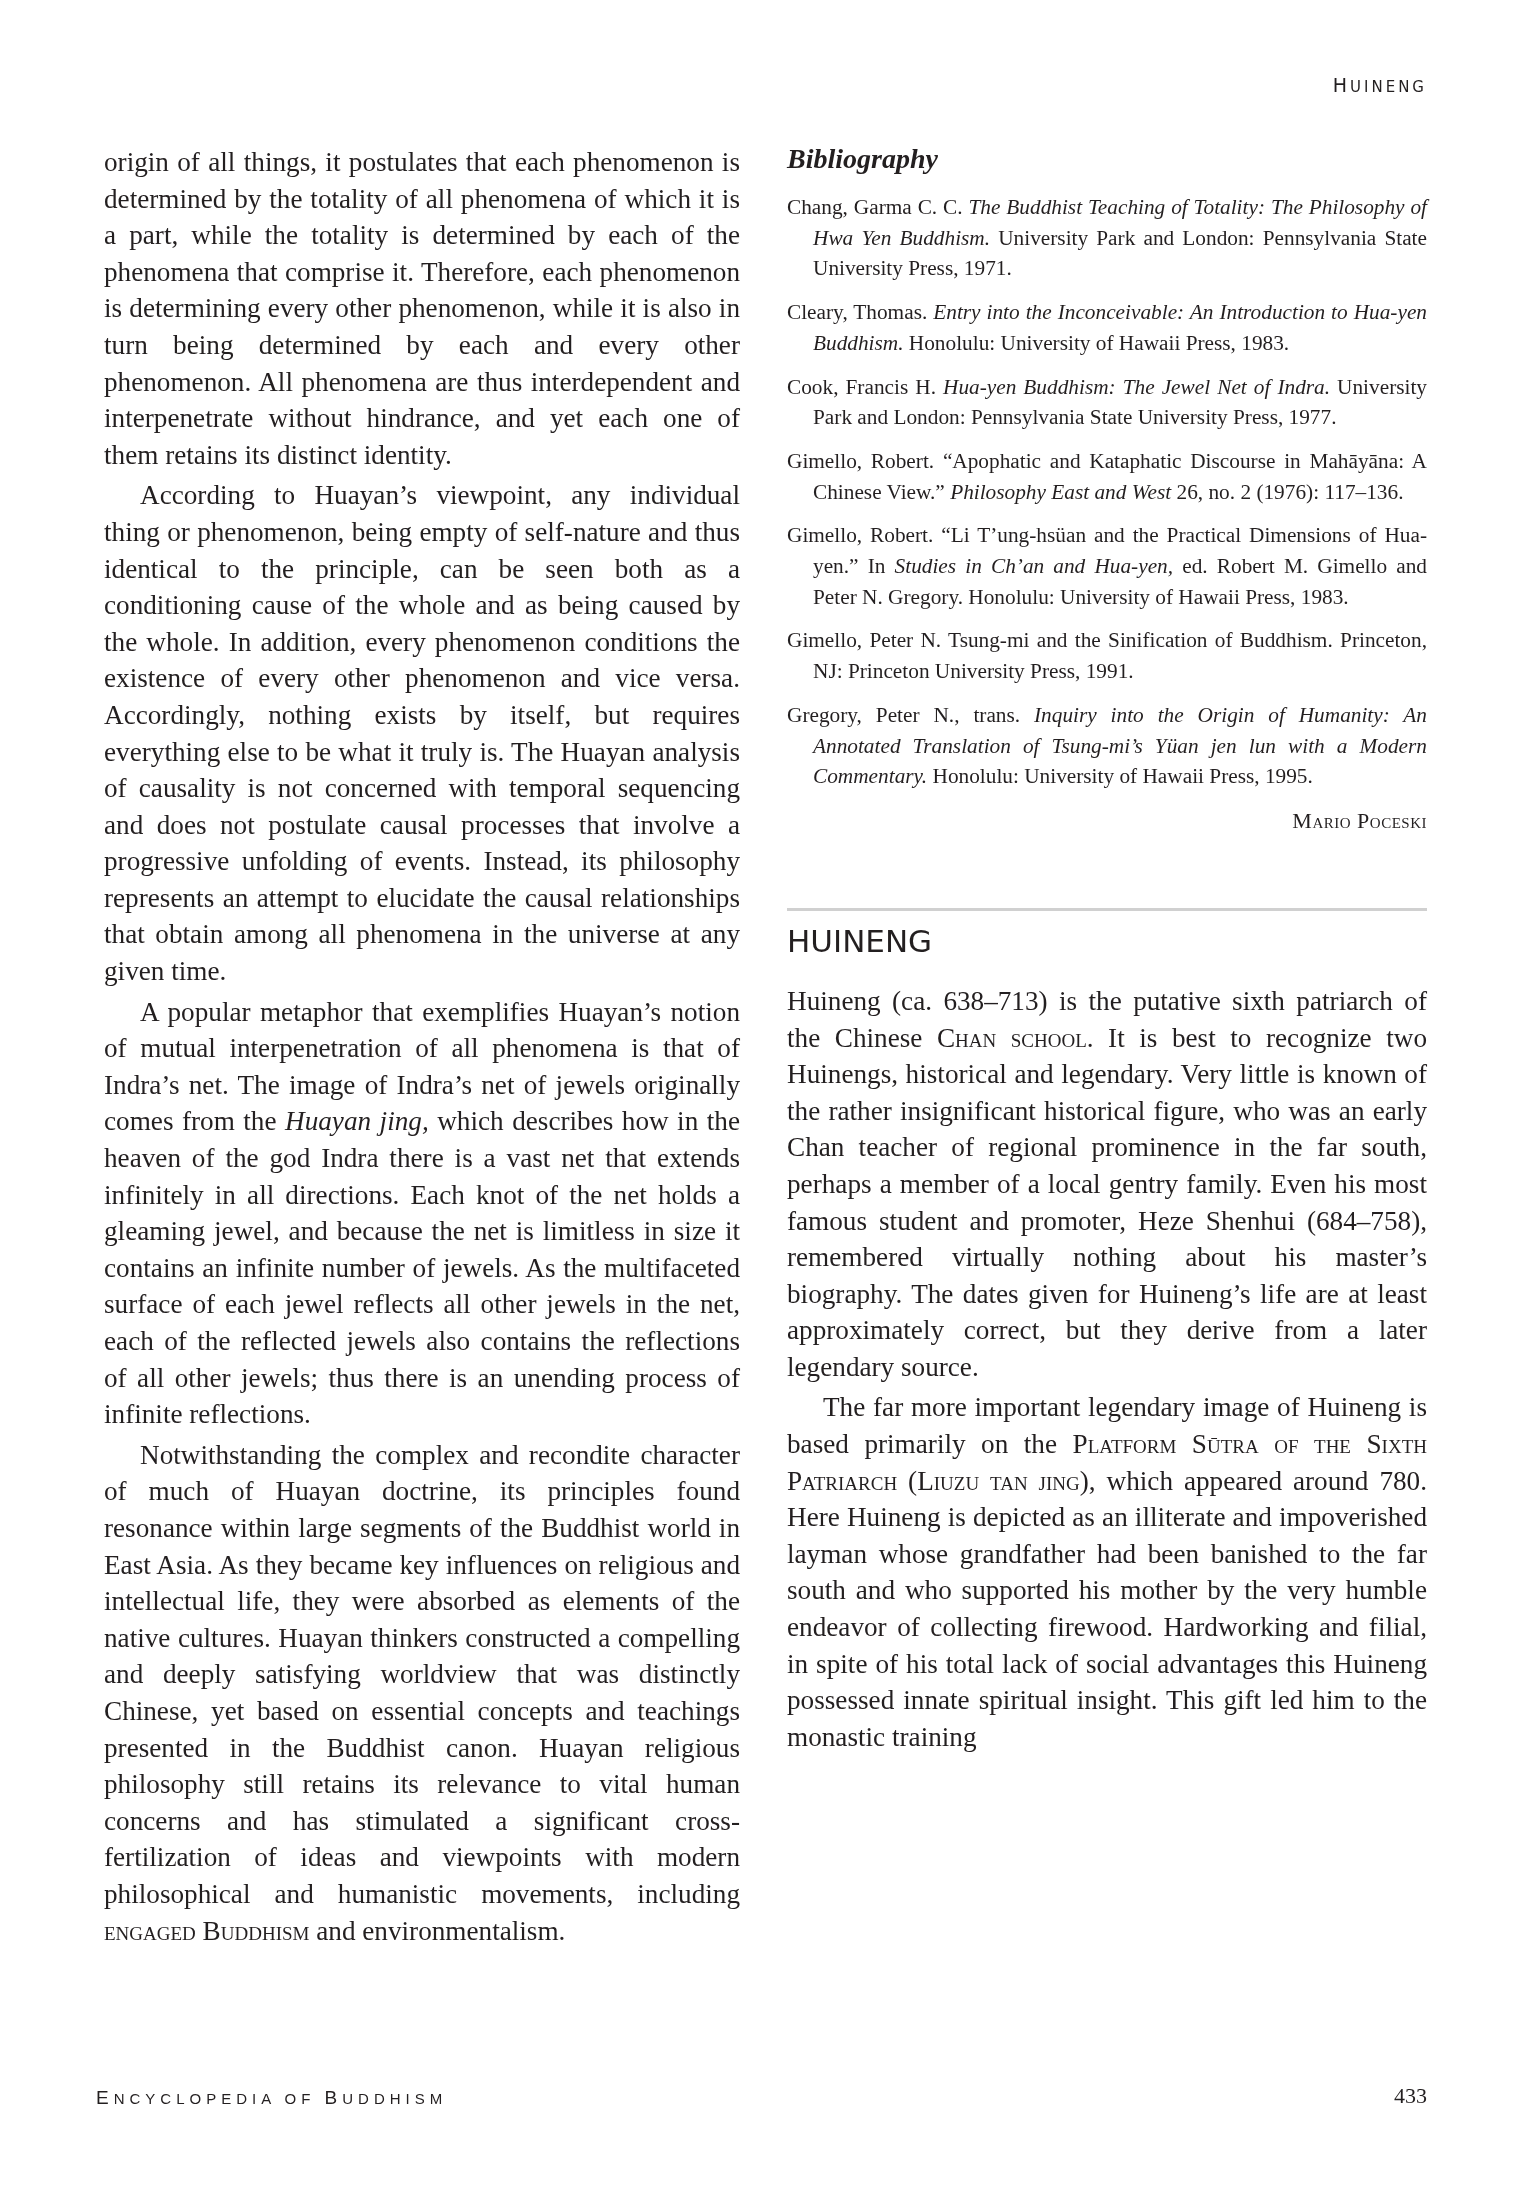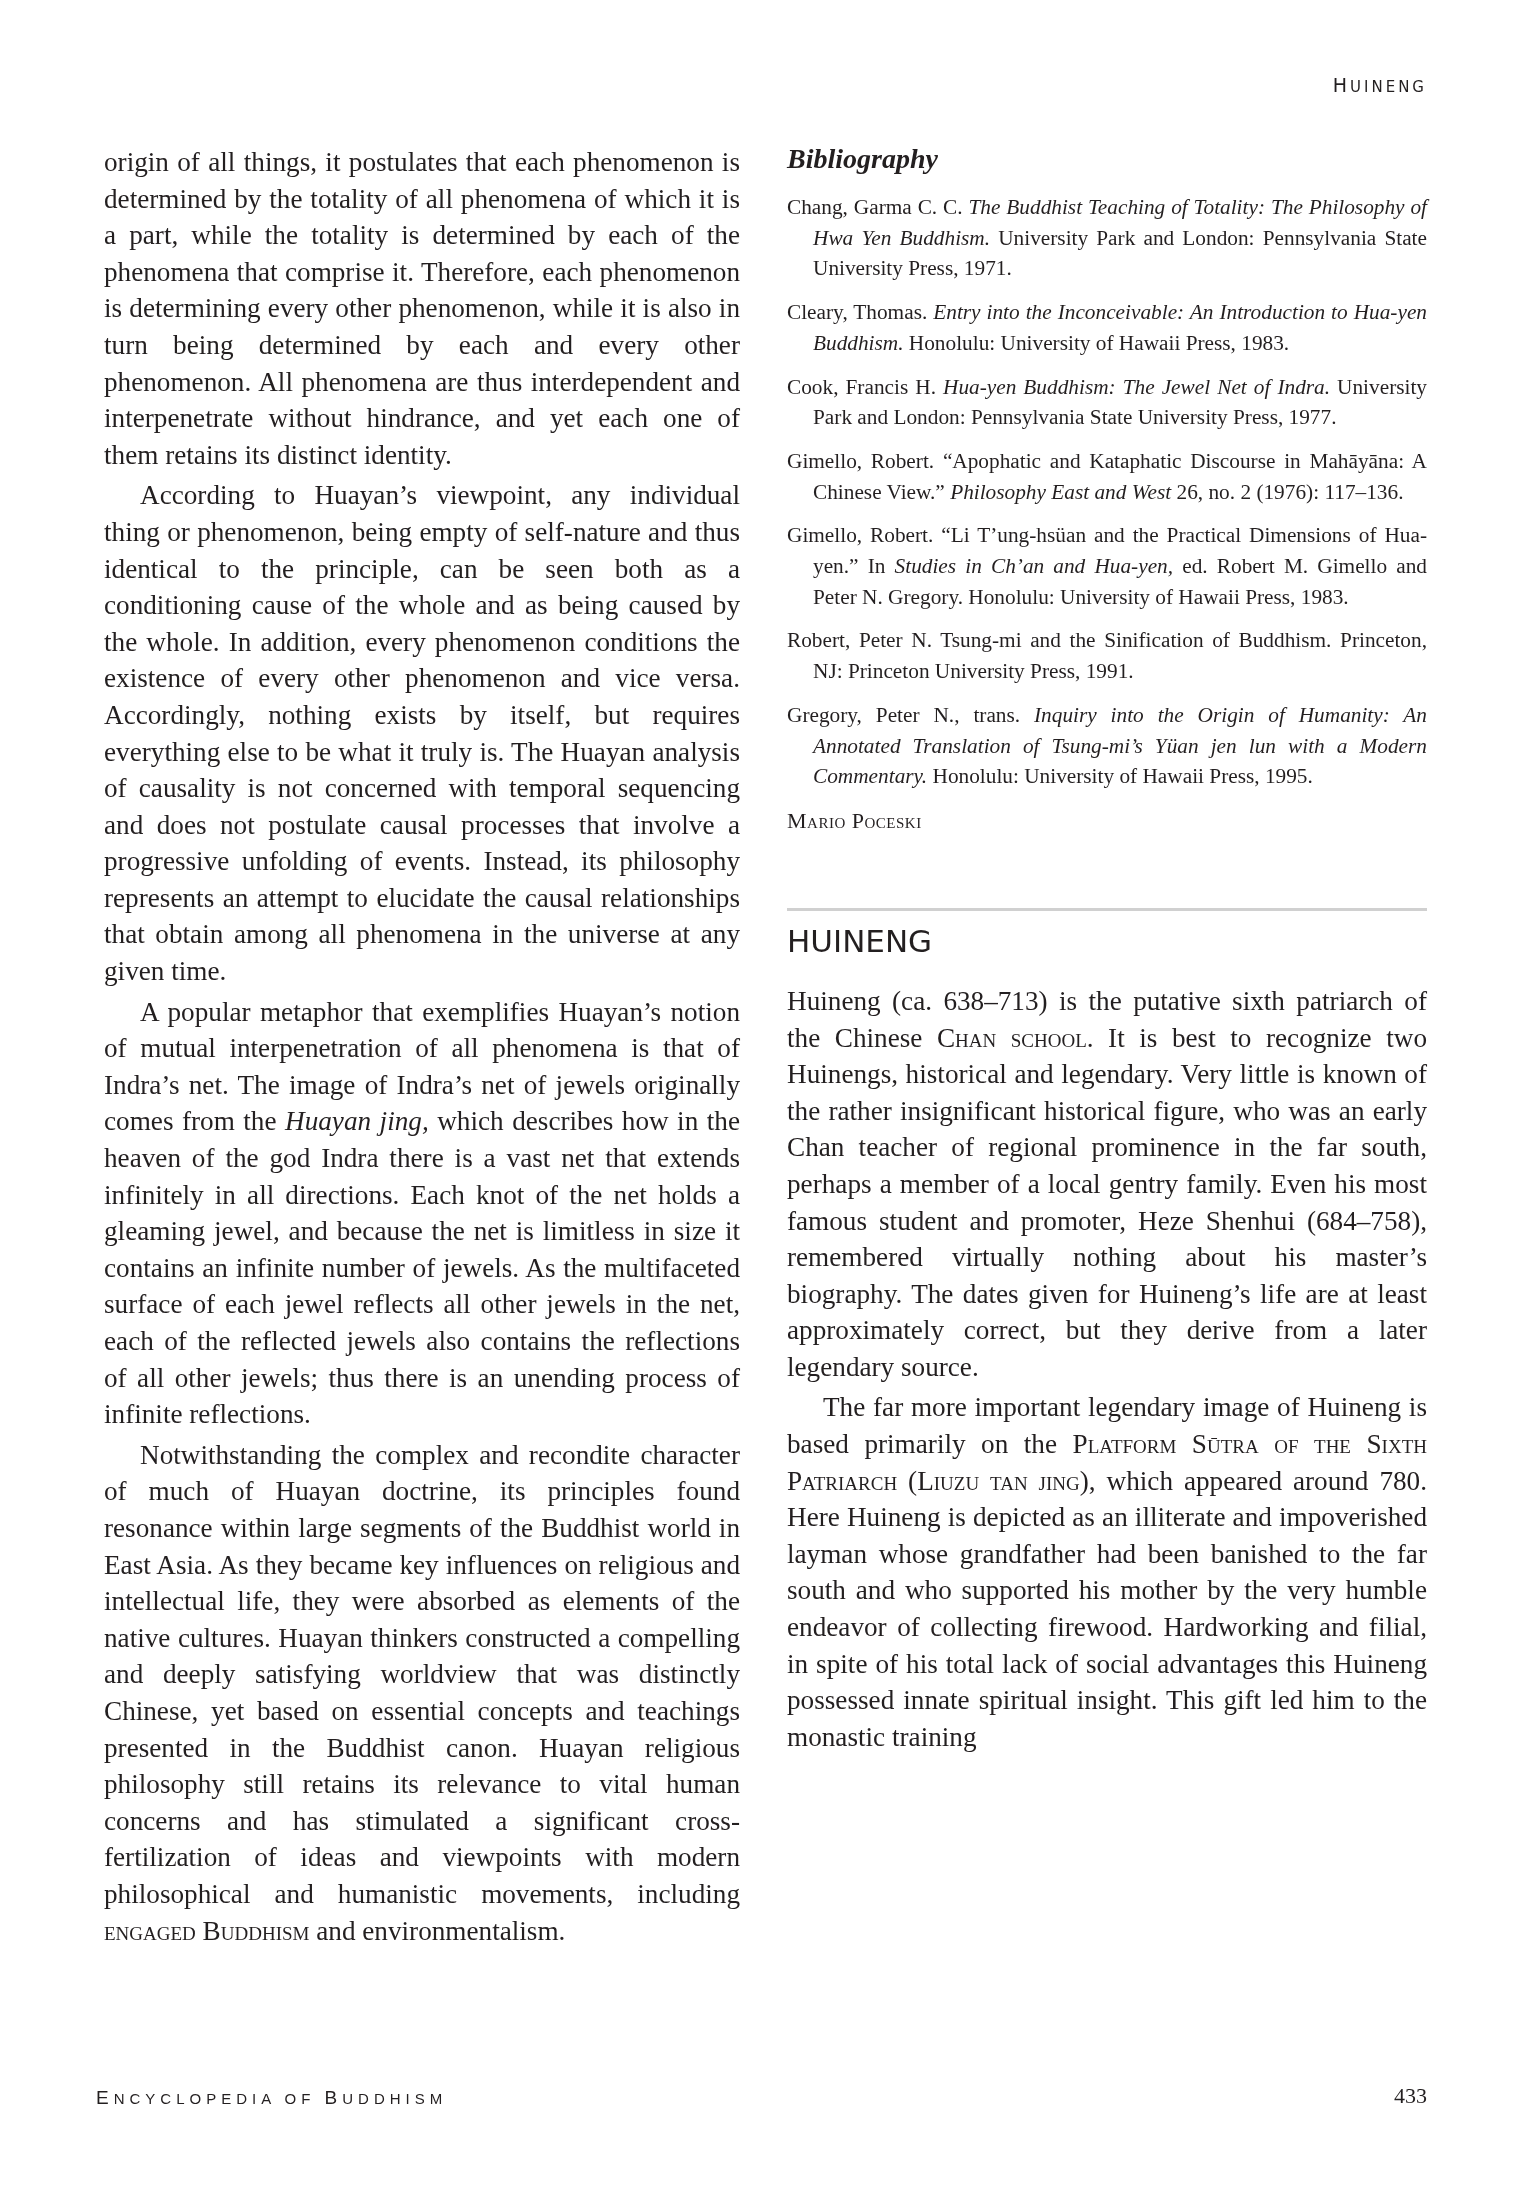--- a/index.html
+++ b/index.html
@@ -29,21 +29,21 @@
   .bib-title {
     font-style: italic; font-weight: bold; font-size: 28px;
     margin: 0 0 18px 0; line-height: 30px;
   }
   .bib-entry {
     font-size: 21.3px; line-height: 30.7px;
     padding-left: 26px; text-indent: -26px;
     margin: 0 0 13px 0; text-align: justify;
   }
   .signature {
-    text-align: left; font-size: 22px; font-variant: small-caps;
+    text-align: right; font-size: 22px; font-variant: small-caps;
     margin: 16px 0 0 0; letter-spacing: 0.5px;
   }
   .entry-rule {
     height: 3px; background: #d0d0d0; margin: 74px 0 10px 0;
   }
   .entry-heading {
     font-family: "DejaVu Sans", "Liberation Sans", sans-serif;
     font-size: 31px; font-weight: normal; letter-spacing: 0px;
     margin: 0 0 22px 0; line-height: 40px;
   }
@@ -73,21 +73,21 @@
 
 <div class="col col-right">
   <div>
     <p class="bib-title">Bibliography</p>
     <div id="bib-entries">
         <p class="bib-entry"><span>Chang, Garma C. C. </span><span style="font-style: italic;">The Buddhist Teaching of Totality: The Phi­losophy of Hwa Yen Buddhism.</span><span> University Park and London: Pennsylvania State University Press, 1971.</span></p>
         <p class="bib-entry"><span>Cleary, Thomas. </span><span style="font-style: italic;">Entry into the Inconceivable: An Introduction to Hua-yen Buddhism.</span><span> Honolulu: University of Hawaii Press, 1983.</span></p>
         <p class="bib-entry"><span>Cook, Francis H. </span><span style="font-style: italic;">Hua-yen Buddhism: The Jewel Net of Indra.</span><span> University Park and London: Pennsylvania State University Press, 1977.</span></p>
         <p class="bib-entry"><span>Gimello, Robert. “Apophatic and Kataphatic Discourse in Ma­hāyāna: A Chinese View.” </span><span style="font-style: italic;">Philosophy East and West</span><span> 26, no. 2 (1976): 117–136.</span></p>
         <p class="bib-entry"><span>Gimello, Robert. “Li T’ung-hsüan and the Practical Dimensions of Hua-yen.” In </span><span style="font-style: italic;">Studies in Ch’an and Hua-yen,</span><span> ed. Robert M. Gimello and Peter N. Gregory. Honolulu: University of Hawaii Press, 1983.</span></p>
-        <p class="bib-entry"><span>Robert, Peter N. </span><span style="">Tsung-mi and the Sinification of Buddhism.</span><span> Princeton, NJ: Princeton University Press, 1991.</span></p>
+        <p class="bib-entry"><span>Gimello, Peter N. </span><span style="">Tsung-mi and the Sinification of Buddhism.</span><span> Princeton, NJ: Princeton University Press, 1991.</span></p>
         <p class="bib-entry"><span>Gregory, Peter N., trans. </span><span style="font-style: italic;">Inquiry into the Origin of Humanity: An Annotated Translation of Tsung-mi’s Yüan jen lun with a Modern Commentary.</span><span> Honolulu: University of Hawaii Press, 1995.</span></p>
       </div>
     <p class="signature">Mario Poceski</p>
   </div>
   <div class="entry-rule"></div>
   <h2 class="entry-heading">HUINENG</h2>
   <div id="entry-paras">
       <p class="para"><span>Huineng (ca. 638–713) is the putative sixth patriarch of the Chinese </span><span class="smallcaps">Chan school</span><span>. It is best to recognize two Huinengs, historical and legendary. Very little is known of the rather insignificant historical figure, who was an early Chan teacher of regional prominence in the far south, perhaps a member of a local gentry fam­ily. Even his most famous student and promoter, Heze Shenhui (684–758), remembered virtually nothing about his master’s biography. The dates given for Huineng’s life are at least approximately correct, but they derive from a later legendary source.</span></p>
       <p class="para indent"><span>The far more important legendary image of Huineng is based primarily on the </span><span class="smallcaps">Platform Sūtra of the Sixth Patriarch</span><span> (</span><span class="smallcaps">Liuzu tan jing</span><span>), which appeared around 780. Here Huineng is depicted as an illiterate and impoverished layman whose grandfather had been banished to the far south and who supported his mother by the very humble endeavor of collecting fire­wood. Hardworking and filial, in spite of his total lack of social advantages this Huineng possessed innate spir­itual insight. This gift led him to the monastic training</span></p>
     </div>

